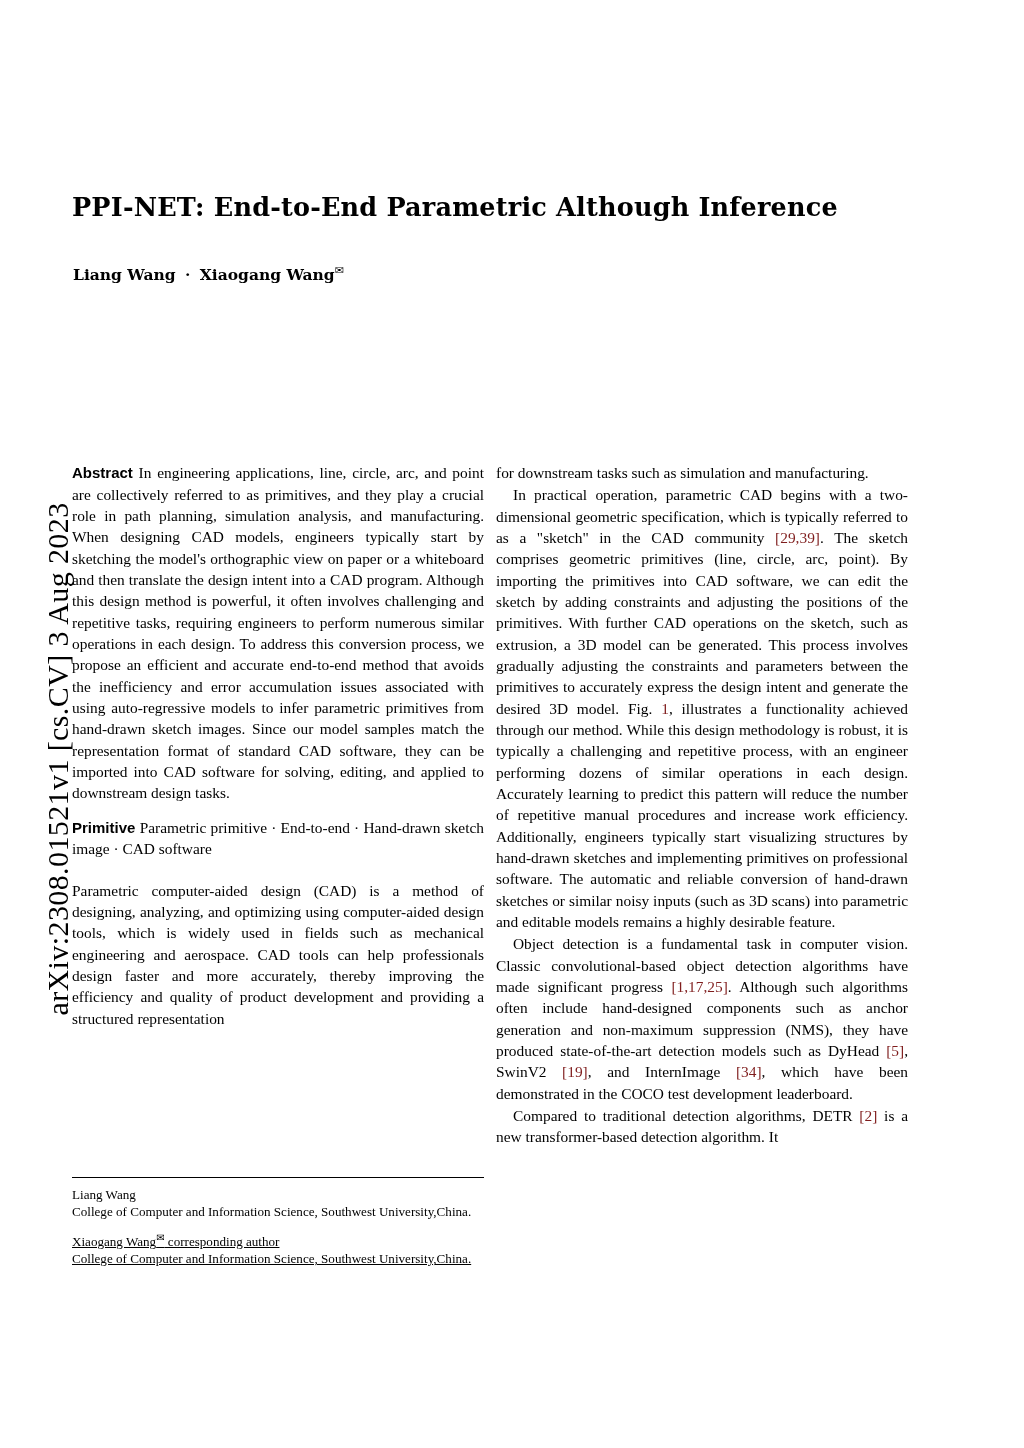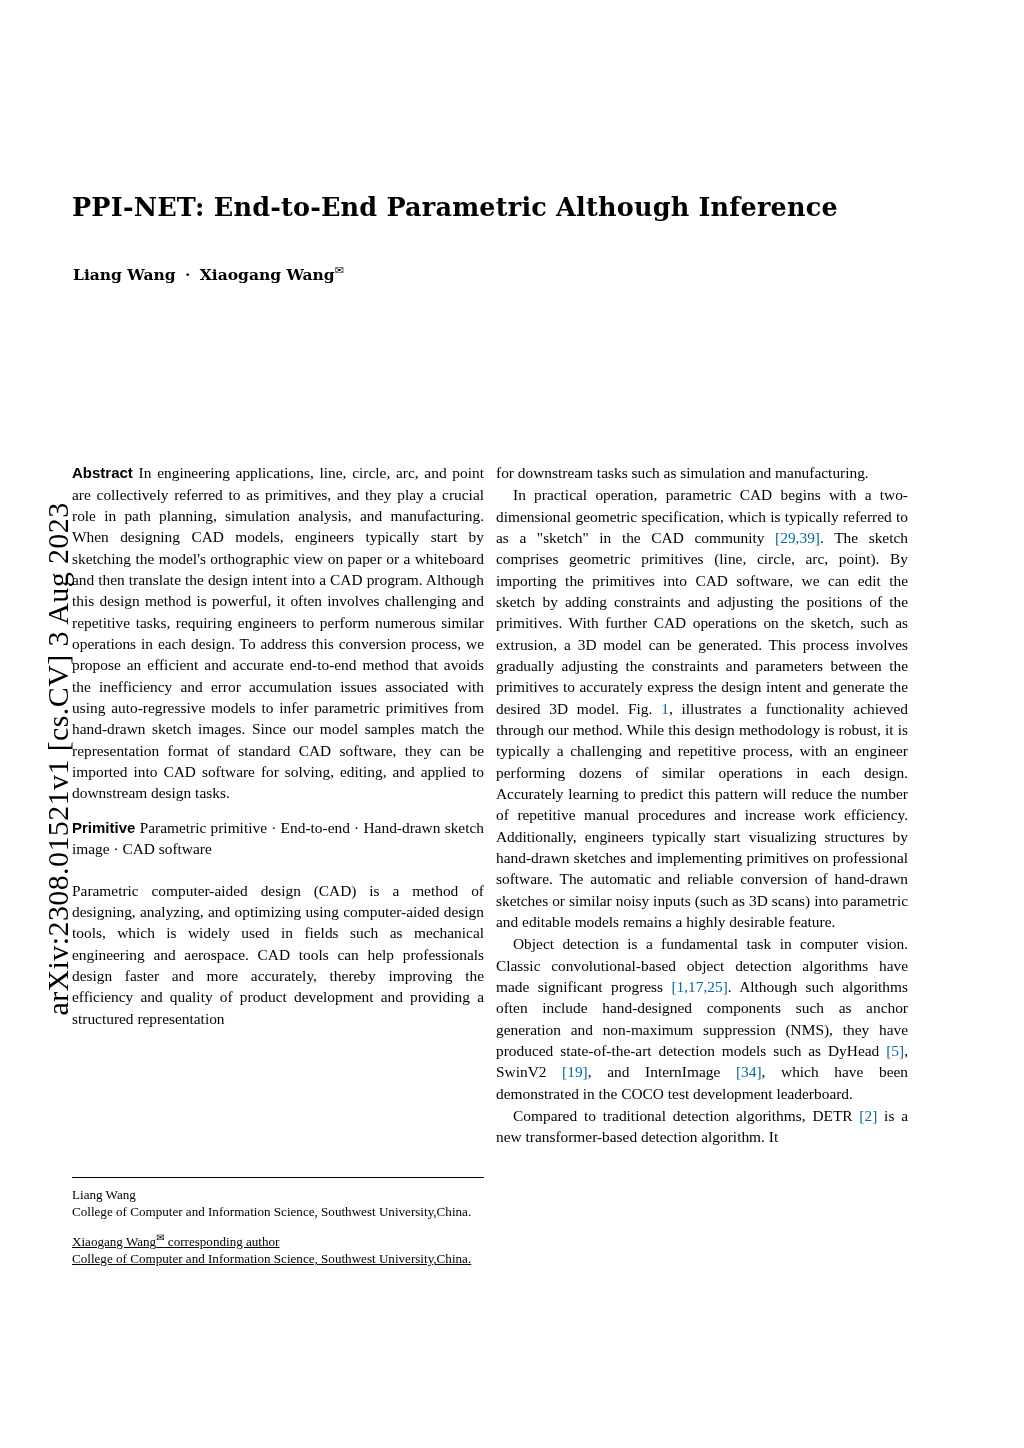--- a/index.html
+++ b/index.html
@@ -93,21 +93,21 @@
   }
   .gap-sm { height: 13px; }
   .gap-md { height: 20px; }
   .section-head {
     font-family: "DejaVu Serif", serif;
     font-weight: bold;
     font-size: 15.5px;
     margin: 0 0 11px 0;
   }
   .cite {
-    color: #0369a1;
+    color: #7f1d1d;
   }
   a.cite, .cite {
     text-decoration: none;
   }
   
   .footnote {
     position: absolute;
     left: 72px;
     top: 1177px;
     width: 412px;

